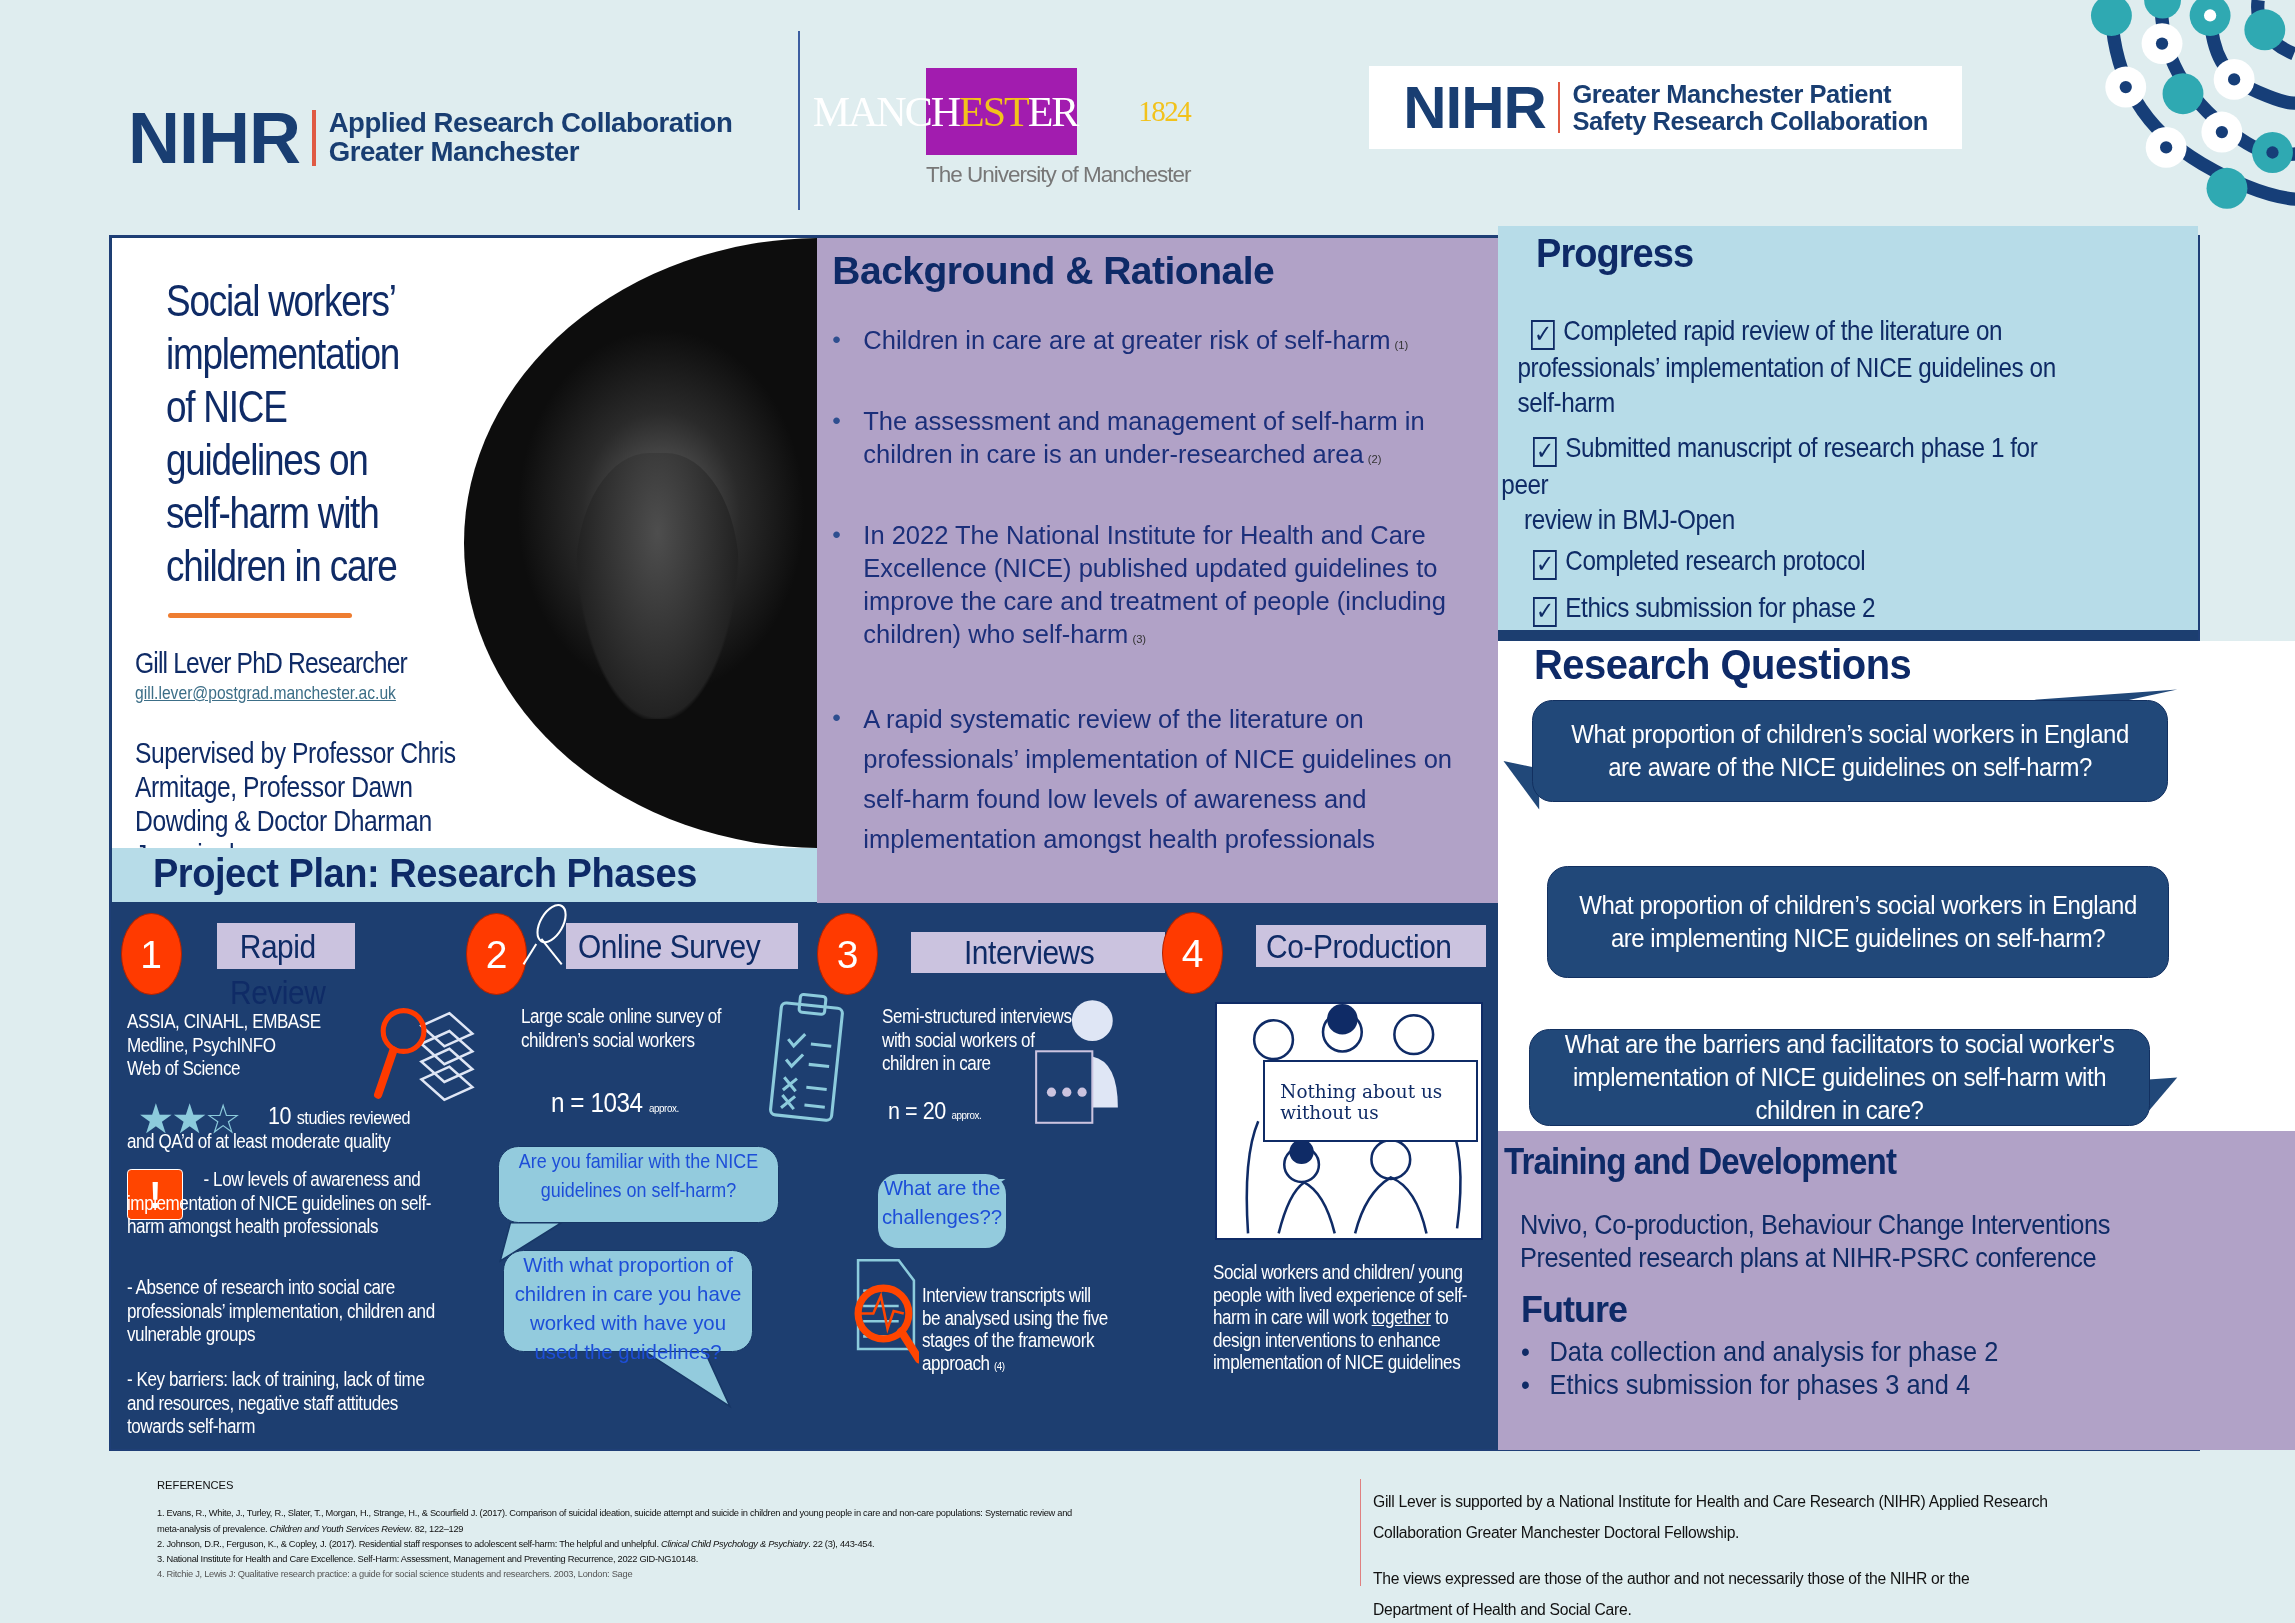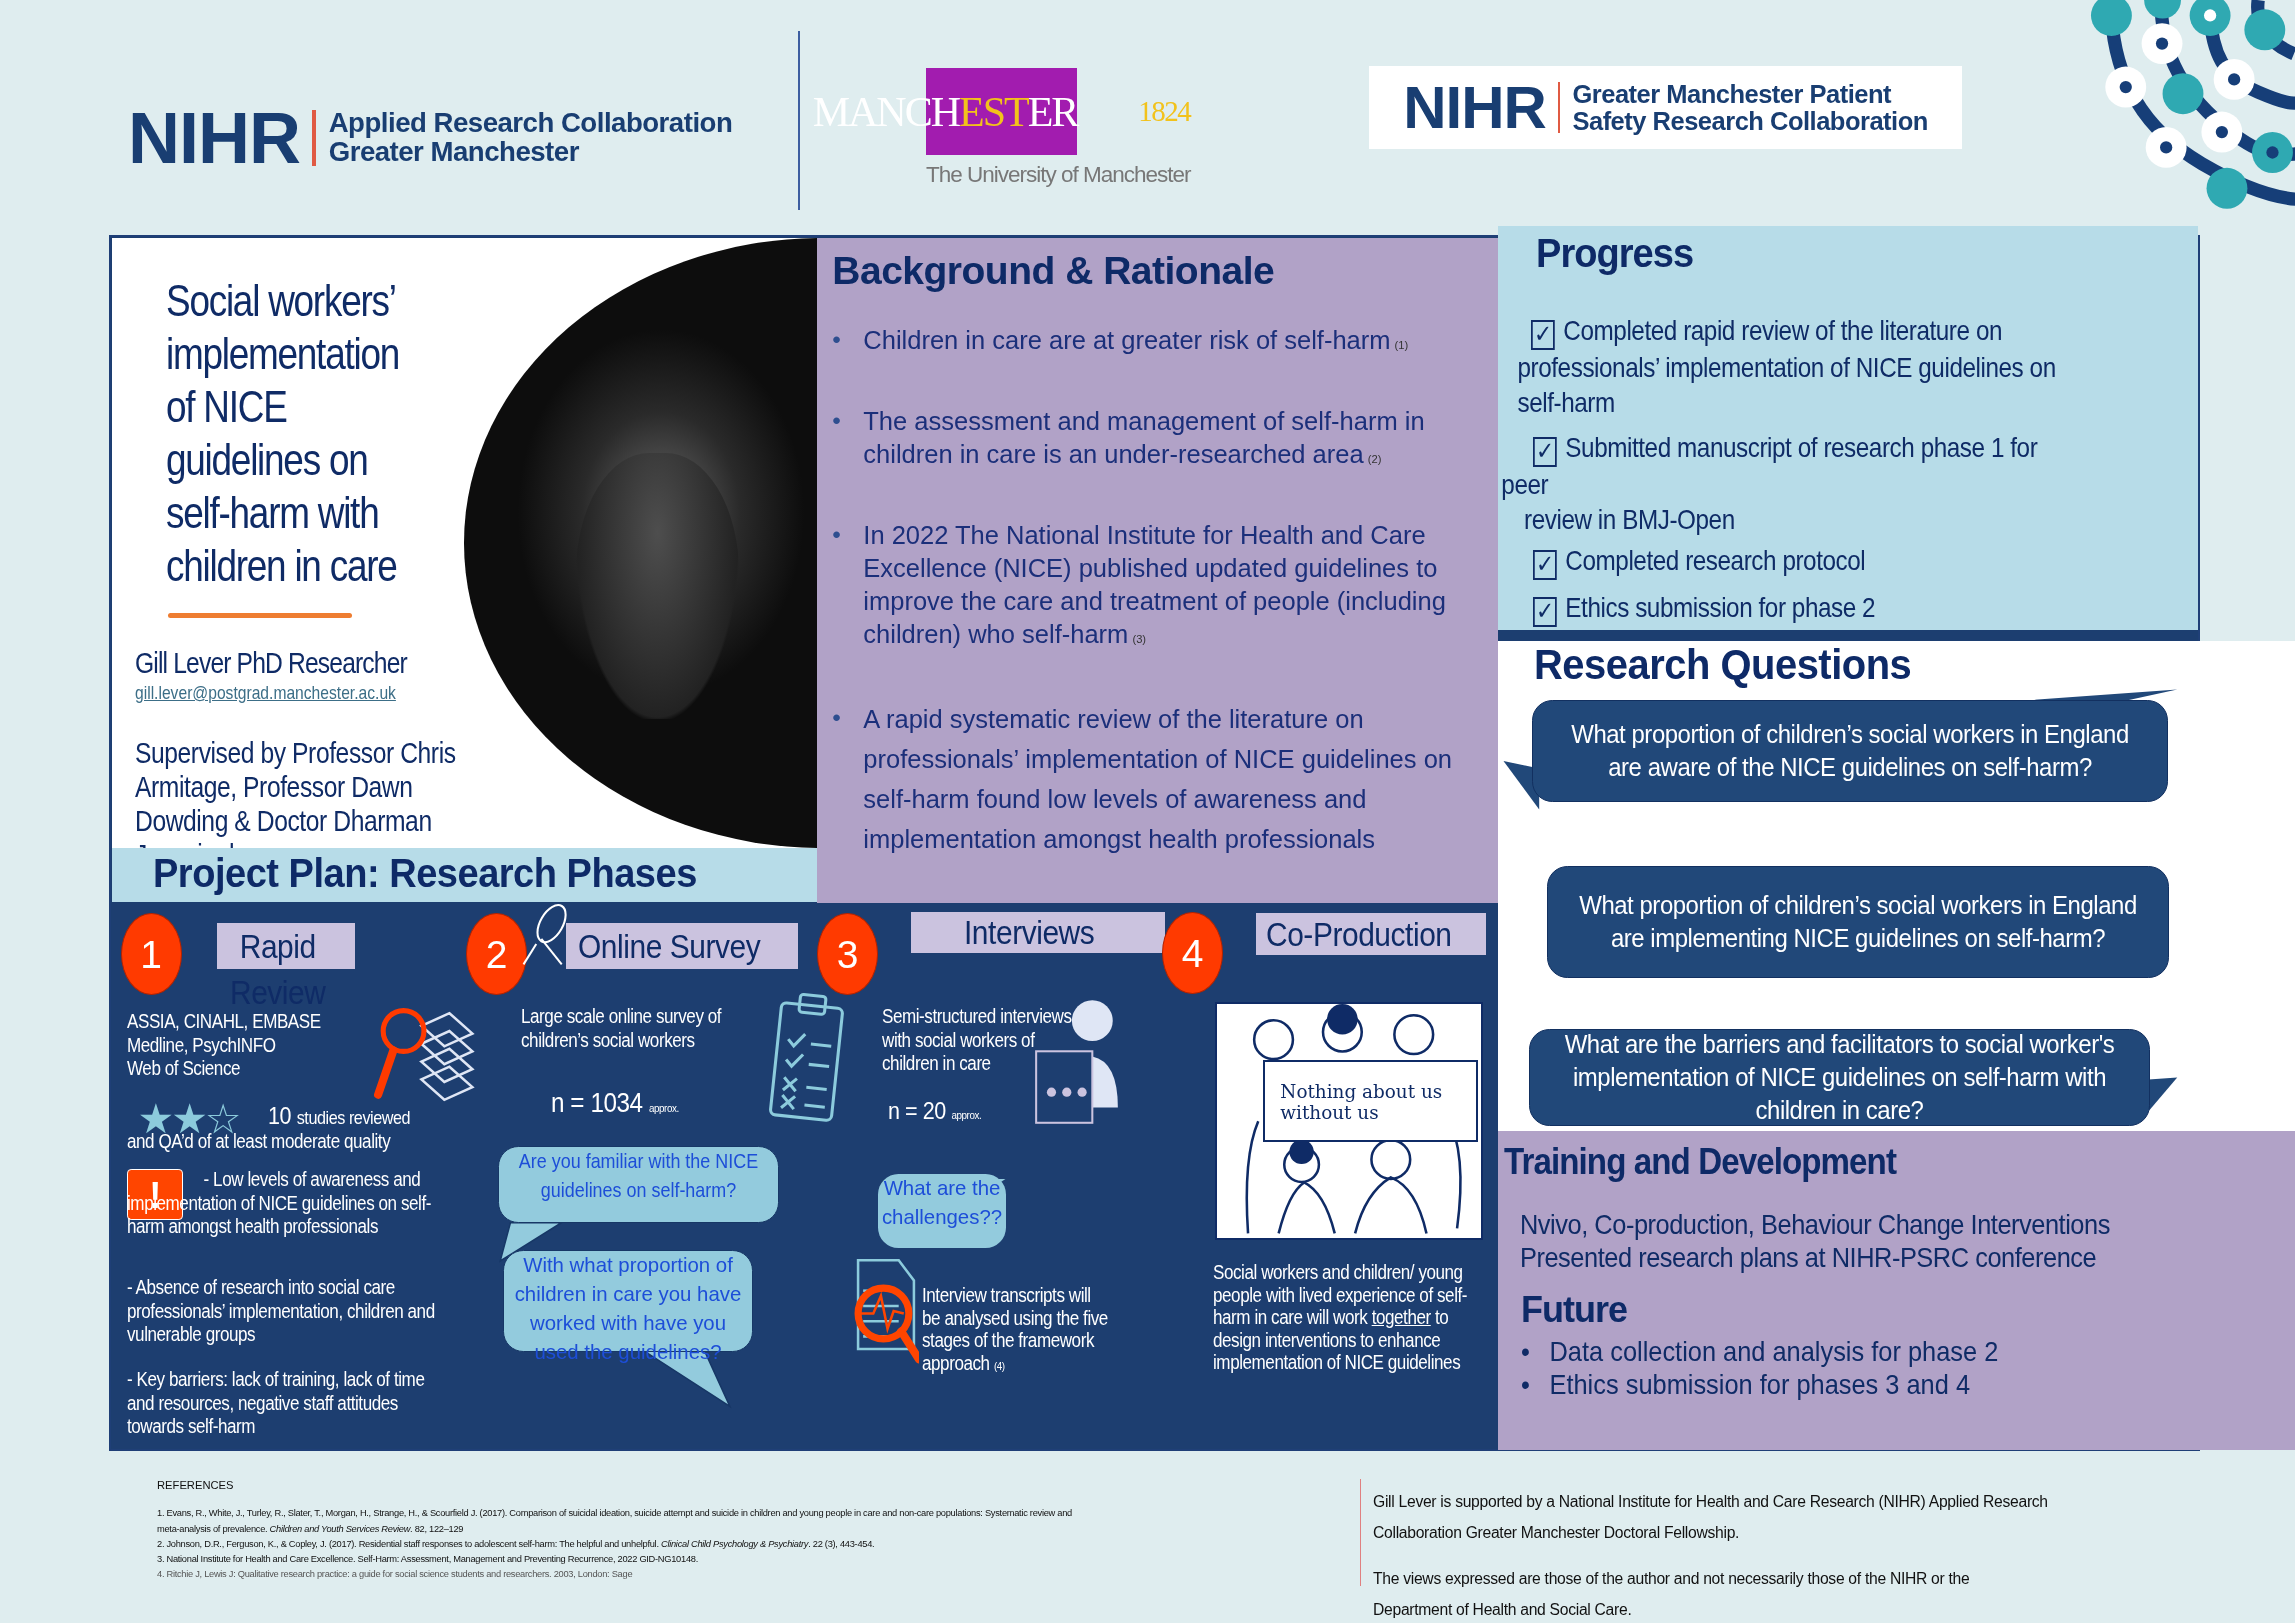--- a/index.html
+++ b/index.html
@@ -290,21 +290,21 @@
     <polygon points="300,400 420,400 470,510" fill="#93cbdd" stroke="#173766" stroke-width="3"></polygon>
   </svg>
   <div class="lb-bubble" style="left:386px; top:243px; width:281px; height:77px;">
       <span class="sq" style="display:block; transform-origin:center;">Are you familiar with the NICE guidelines on self-harm?</span>
     </div>
   <div class="lb-bubble" style="left:391px; top:347px; width:250px; height:102px; padding:0 10.2px;">
       <span>With what proportion of children in care you have worked with have you used the guidelines?</span>
     </div>
 
   <div class="phase-num" style="left:705px; top:10.2px;">3</div>
-  <div class="phase-label" style="left:799px; top:9px; width:254px; height:41px; line-height:41px;"><span class="sq" style="display:inline-block;">Interviews</span></div>
+  <div class="phase-label" style="left:799px; top:29px; width:254px; height:41px; line-height:41px;"><span class="sq" style="display:inline-block;">Interviews</span></div>
   <div class="white-text sq" style="left:770px; top:102px; font-size:19.4px; line-height:23.5px; width:240px;">Semi-structured interviews with social workers of children in care</div>
   <svg class="abs" style="left:919px; top:87px;" width="92" height="143" viewBox="0 0 180 280">
     <circle cx="120" cy="60" r="40" fill="#dfe6f5"></circle>
     <path d="M70 230 q0 -90 50 -100 q50 10 50 100 z" fill="#dfe6f5"></path>
     <rect x="10" y="120" width="110" height="140" fill="#1d3e70" stroke="#cbc3df" stroke-width="4"></rect>
     <circle cx="40" cy="200" r="9" fill="#cbc3df"></circle>
       <circle cx="70" cy="200" r="9" fill="#cbc3df"></circle>
       <circle cx="100" cy="200" r="9" fill="#cbc3df"></circle>
   </svg>
   <div class="white-text sq" style="left:776px; top:194px; font-size:24.5px;"><span>n = 20</span> <span style="font-size:11.2px;">approx.</span></div>
@@ -322,21 +322,21 @@
         <line x1="20" y1="130" x2="90" y2="130"></line>
         <line x1="20" y1="160" x2="90" y2="160"></line>
       </g>
     <circle cx="60" cy="115" r="50" fill="none" stroke="#ff4500" stroke-width="14"></circle>
     <line x1="95" y1="150" x2="130" y2="205" stroke="#ff4500" stroke-width="16" stroke-linecap="round"></line>
     <polyline points="15,115 40,115 55,80 68,145 80,110 100,115" fill="none" stroke="#ff4500" stroke-width="5"></polyline>
   </svg>
   <div class="white-text sq" style="left:810px; top:381px; font-size:19.4px; line-height:22.5px; width:215px;"><span>Interview transcripts will be analysed using the five stages of the framework approach</span> <span style="font-size:11.2px;">(4)</span></div>
 
   <div class="phase-num" style="left:1050px; top:8.7px;">4</div>
-  <div class="phase-label" style="left:1144px; top:10px; width:230px; height:42px; line-height:42px;"><span class="sq" style="display:inline-block;">Co-Production</span></div>
+  <div class="phase-label" style="left:1144px; top:22px; width:230px; height:42px; line-height:42px;"><span class="sq" style="display:inline-block;">Co-Production</span></div>
   <div class="co-image" style="left:1103px; top:99px; width:268px; height:238px;">
     <svg class="abs" style="left:0; top:0;" width="264" height="233" viewBox="0 0 516 457">
       <g fill="none" stroke="#0f2b66" stroke-width="5">
         <circle cx="110" cy="70" r="38"></circle>
           <circle cx="245" cy="55" r="38"></circle>
           <circle cx="385" cy="60" r="38"></circle>
         <circle cx="165" cy="315" r="34"></circle>
           <circle cx="340" cy="305" r="38"></circle>
         <path d="M60 450 q-10 -150 20 -220"></path>
           <path d="M470 440 q20 -150 -20 -220"></path>

